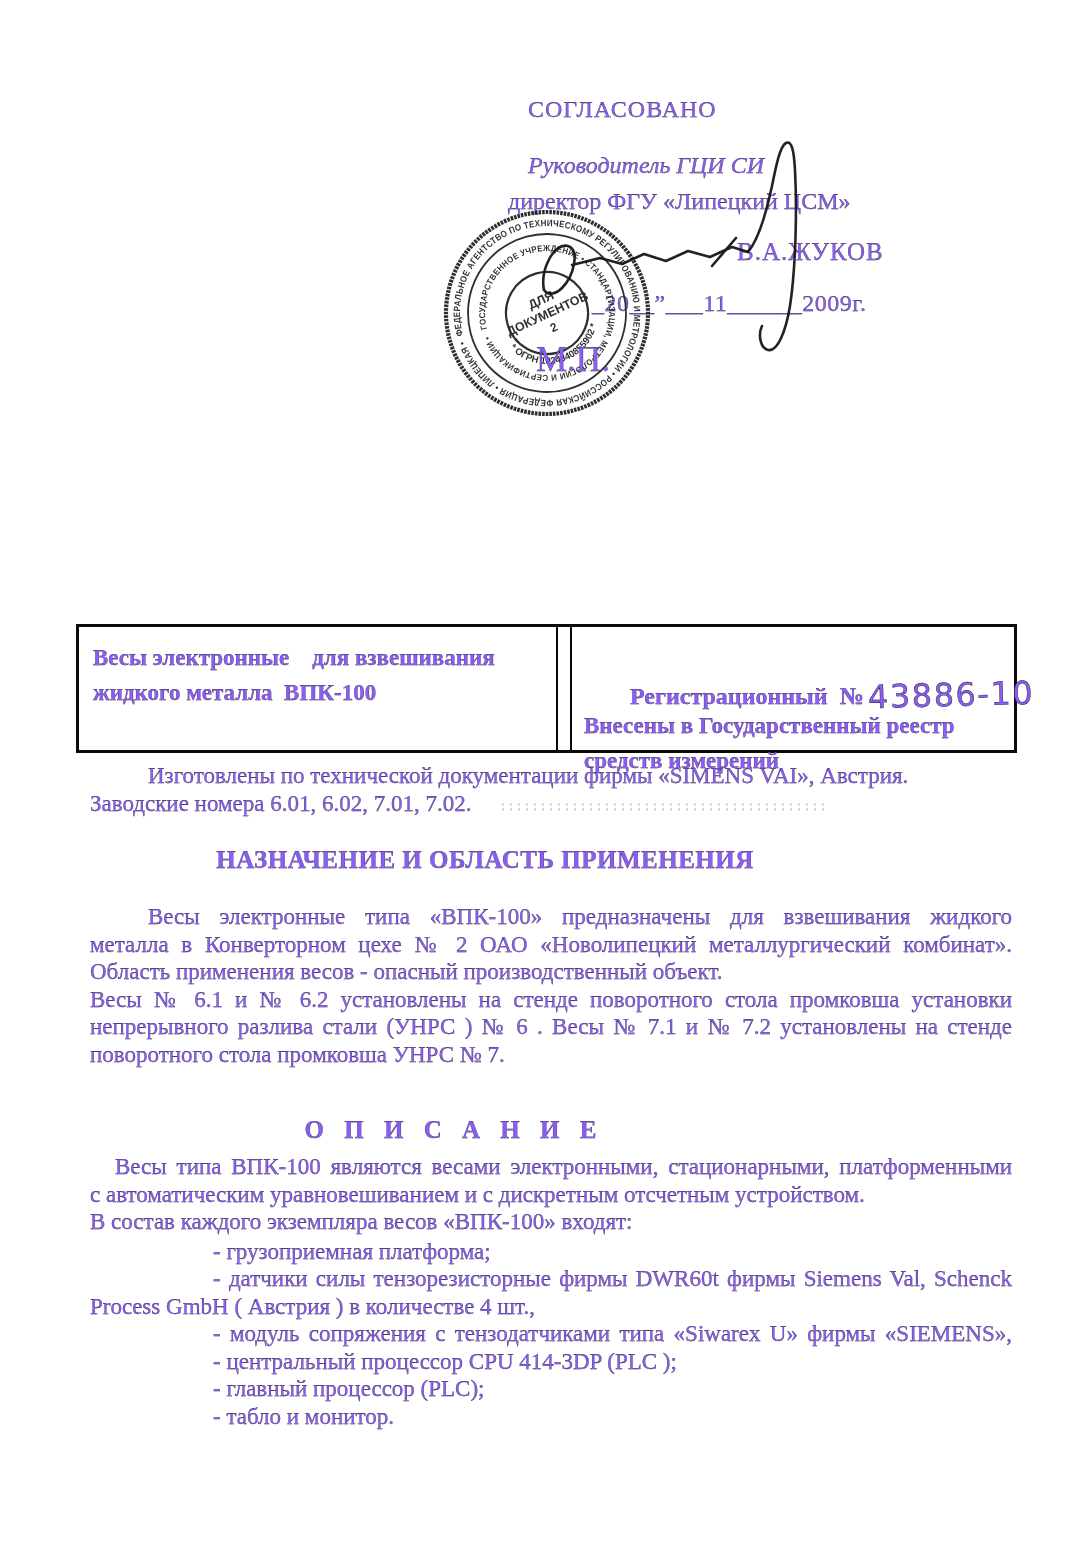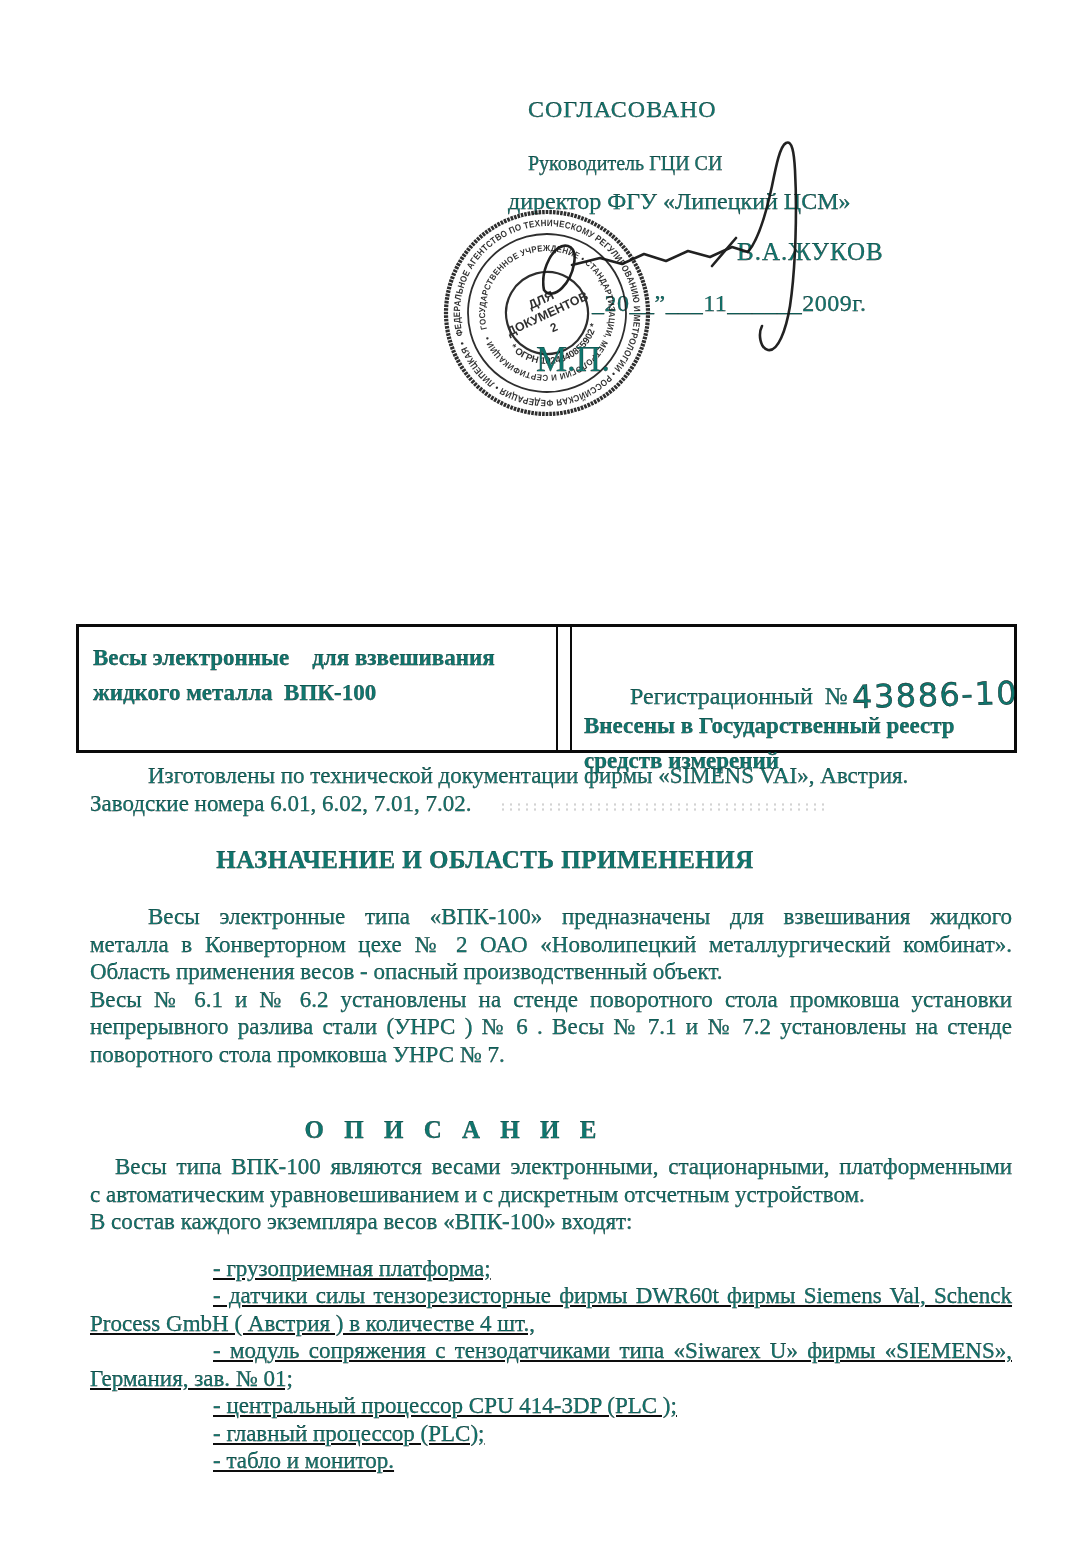--- a/index.html
+++ b/index.html
@@ -1,57 +1,57 @@
 <!DOCTYPE html>
 <html><head>
 <meta charset="utf-8">
 <style>
   html,body{margin:0;padding:0;background:#e8e8e8;}
   .page{
     position:relative; width:1092px; height:1560px; background:#ffffff;
     font-family:"Liberation Serif","DejaVu Serif",serif;
-    color:#0f766e; overflow:hidden; margin:0 auto;
+    color:#8b5cf6; overflow:hidden; margin:0 auto;
     -webkit-text-stroke:0.25px #0d0d0d;
   }
   
   .agreed{position:absolute;left:528px;top:96px;font-size:24px;letter-spacing:1px;}
-  .role{position:absolute;left:528px;top:152px;font-size:20px;}
+  .role{position:absolute;left:528px;top:152px;font-size:24px;font-style:italic;}
   .org{position:absolute;left:508px;top:188px;font-size:24px;}
   .name{position:absolute;left:737px;top:238px;font-size:25px;letter-spacing:1px;}
   .date{position:absolute;left:592px;top:290px;font-size:24px;letter-spacing:.5px;}
   .mp{position:absolute;left:536px;top:340px;font-size:35px;z-index:6;}
   .stamp{position:absolute;left:437px;top:203px;width:220px;height:220px;z-index:4;opacity:.93;}
   .signature{position:absolute;left:530px;top:130px;width:490px;height:240px;z-index:5;}
   
   .ttable{
     position:absolute;left:76px;top:624px;width:941px;height:129px;
     border:3px solid #0a0a0a; box-sizing:border-box; display:flex;
   }
   .cell{font-weight:bold;font-size:23px;line-height:35px;white-space:pre-wrap;box-sizing:border-box;}
   .cl{width:479px;padding:13px 10px 0 14px;border-right:2px solid #0a0a0a;}
   .div-gap{width:14px;border-right:2px solid #0a0a0a;box-sizing:border-box;}
   .cr{flex:1;position:relative;padding:11px 6px 0 12px;}
   .reg-row{position:absolute;left:12px;bottom:1px;white-space:pre;}
-  .reg-label{font-weight:normal;font-size:24px;margin-top:44px;}
+  .reg-label{font-weight:bold;font-size:24px;margin-top:44px;}
   .reg-num{
     font-family:"DejaVu Sans",sans-serif;font-size:32px;font-weight:normal;
     letter-spacing:1.5px;display:inline-block;transform:rotate(-1.5deg) translateY(2px);
     margin-left:4px;-webkit-text-stroke:0.4px #111;
   }
   
   .content{position:absolute;left:90px;top:762px;width:922px;font-size:23px;}
   .line{line-height:27.5px;white-space:normal;}
   .ind58{text-indent:58px;}
   .ind25{text-indent:25px;}
   .li{text-indent:123px;}
   .j{text-align:justify;text-align-last:justify;-moz-text-align-last:justify;}
   .h{font-size:25px;font-weight:bold;text-align:center;line-height:30px;margin:0;position:relative;}
   .h1{margin:28px 0 28px;left:-66px;letter-spacing:.5px;}
   .h2{margin:47px 0 8px;left:-97px;letter-spacing:7px;}
-  .list{margin-top:19px;text-decoration:underline;}
+  .list{margin-top:2px;}
   .smudge{
     display:inline-block;width:330px;height:9px;margin-left:28px;opacity:.32;
     background-image:radial-gradient(circle,#777 1px,transparent 1.3px);
     background-size:8px 5px;vertical-align:baseline;
   }
 </style>
 </head>
 <body>
 
 <div class="page">
@@ -128,20 +128,19 @@
     <h1 class="h h2">О П И С А Н И Е</h1>
     <div class="line j ind25">Весы типа ВПК-100 являются весами электронными, стационарными, платформенными</div>
     <div class="line">с автоматическим уравновешиванием и с дискретным отсчетным устройством.</div>
     <div class="line">В состав каждого экземпляра весов «ВПК-100» входят:</div>
 
     <div class="list">
       <div class="line li">- грузоприемная платформа;</div>
       <div class="line li j">- датчики силы тензорезисторные фирмы DWR60t фирмы Siemens Val, Schenck</div>
       <div class="line">Process GmbH ( Австрия ) в количестве 4 шт.,</div>
       <div class="line li j">- модуль сопряжения с тензодатчиками типа «Siwarex U» фирмы «SIEMENS»,</div>
-      <div class="line">Германия, зав. № 01;</div>
       <div class="line li">- центральный процессор CPU 414-3DP (PLC );</div>
       <div class="line li">- главный процессор (PLC);</div>
       <div class="line li">- табло и монитор.</div>
     </div>
   </div>
 
 </div>
 
 </body></html>

